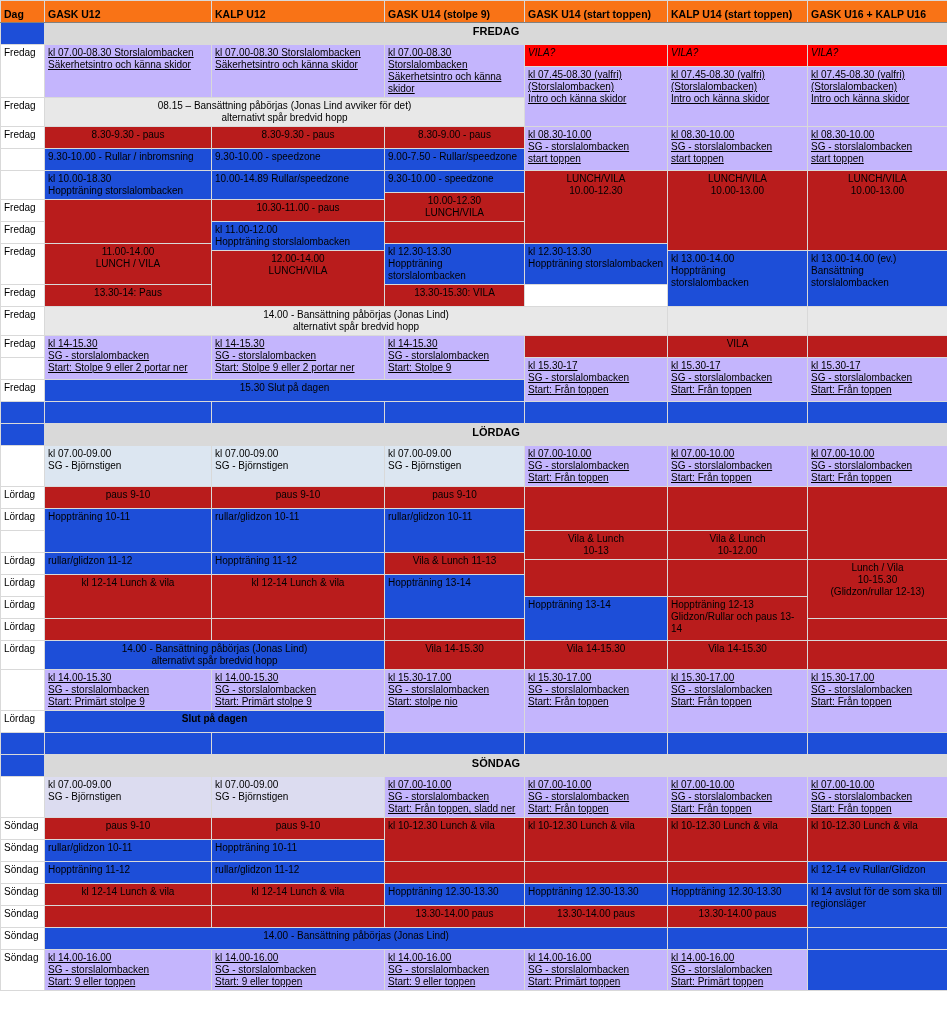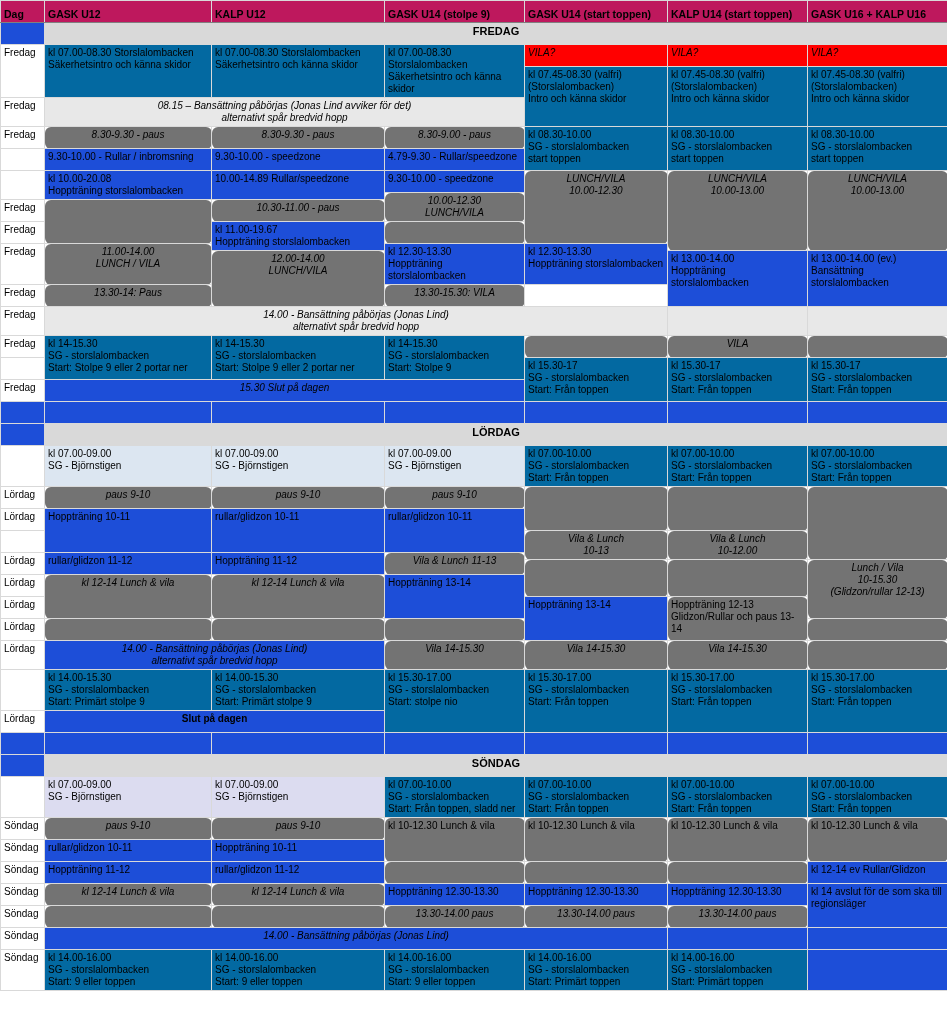--- a/index.html
+++ b/index.html
@@ -18,34 +18,34 @@
     font-size:10px;
     line-height:12px;
     vertical-align:top;
     padding:2px 3px;
     color:#000;
     overflow:hidden;
     height:17px;
   }
   td.hdr{
     font-weight:bold;
-    background:#be185d;
+    background:#f97316;
     border-bottom:1px solid #808080;
     font-size:10.5px;
     vertical-align:bottom;
   }
   td.day{background:#ffffff;font-size:10px;}
   td.dayband{background:#d9d9d9;text-align:center;font-weight:bold;font-size:11px;}
   .ctr{text-align:center;}
-  .ital{font-style:italic;}
+  .ital{}
   .bold{font-weight:bold;}
-  .green{background:#0369a1;}
+  .green{background:#c4b5fd;text-decoration:underline;}
   .blue{background:#dce6f1;}
   .purple{background:#dcdcf0;}
-  .cream{background:#737373;border-radius:6px;}
+  .cream{background:#b91c1c;}
   .red{background:#ff0000;font-style:italic;}
   .grey{background:#e8e8e8;}
   .white{background:#1d4ed8;}
   .line{display:block;}
 </style>
 </head>
 <body>
 
 <div id="sheet">
 <table>
@@ -138,27 +138,27 @@
             <span class="line">kl 08.30-10.00</span>
             <span class="line">SG - storslalombacken</span>
             <span class="line">start toppen</span>
           </td>
 </tr>
 
 <tr>
   <td class="day"></td>
   <td class="white">9.30-10.00 - Rullar / inbromsning</td>
   <td class="white">9.30-10.00 - speedzone</td>
-  <td class="white">4.79-9.30 - Rullar/speedzone</td>
+  <td class="white">9.00-7.50 - Rullar/speedzone</td>
 </tr>
 
 <tr>
   <td class="day" rowspan="2"></td>
   <td class="white" rowspan="2">
-            <span class="line">kl 10.00-20.08</span>
+            <span class="line">kl 10.00-18.30</span>
             <span class="line">Hoppträning storslalombacken</span>
           </td>
   <td class="white" rowspan="2">10.00-14.89 Rullar/speedzone</td>
   <td class="white">9.30-10.00 - speedzone</td>
   <td class="cream ctr ital" rowspan="4">
             <span class="line">LUNCH/VILA</span>
             <span class="line">10.00-12.30</span>
           </td>
   <td class="cream ctr ital" rowspan="5">
             <span class="line">LUNCH/VILA</span>
@@ -178,21 +178,21 @@
 
 <tr>
   <td class="day">Fredag</td>
   <td class="cream" rowspan="2"></td>
   <td class="cream ctr ital">10.30-11.00 - paus</td>
 </tr>
 
 <tr>
   <td class="day">Fredag</td>
   <td class="white" rowspan="2">
-            <span class="line">kl 11.00-19.67</span>
+            <span class="line">kl 11.00-12.00</span>
             <span class="line">Hoppträning storslalombacken</span>
           </td>
   <td class="cream"></td>
 </tr>
 
 <tr>
   <td class="day" rowspan="2">Fredag</td>
   <td class="cream ctr ital" rowspan="2">
             <span class="line">11.00-14.00</span>
             <span class="line">LUNCH / VILA</span>

